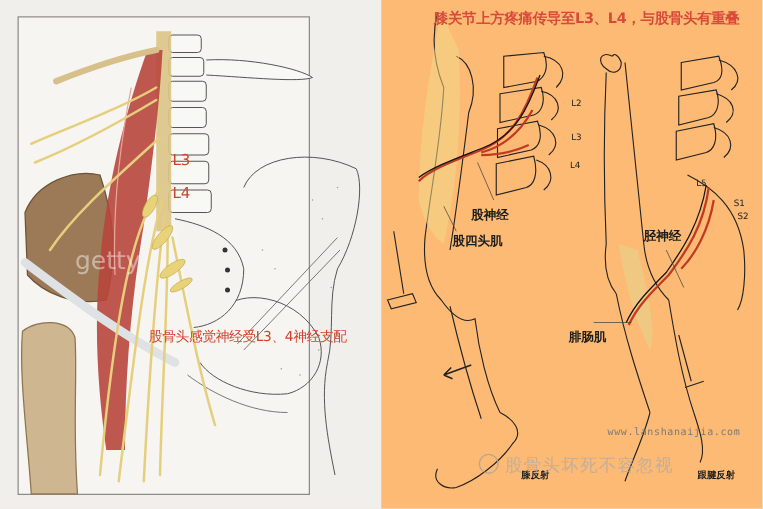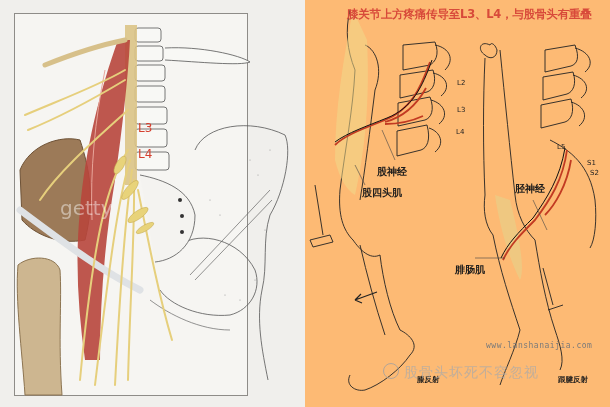--- a/index.html
+++ b/index.html
@@ -99,20 +99,21 @@
       <ellipse cx="130" cy="190" rx="4" ry="12" transform="rotate(40 130 190)"></ellipse>
       <ellipse cx="138" cy="215" rx="4" ry="12" transform="rotate(55 138 215)"></ellipse>
       <ellipse cx="145" cy="228" rx="3" ry="10" transform="rotate(60 145 228)"></ellipse>
     </g>
 
     <text x="60" y="215" font-family="DejaVu Sans, sans-serif" font-size="20" fill="rgba(255,255,255,0.45)">getty</text>
   </svg>
 
   <div class="red-label" id="level-l3">L3</div>
   <div class="red-label" id="level-l4">L4</div>
+  <div class="red-label" id="left-caption">股骨头感觉神经受L3、4神经支配</div>
 </div>
 
 <div id="right-panel" class="panel">
   <svg width="305" height="407" viewBox="0 0 305 407">
     <g fill="none" stroke="#222" stroke-width="0.9">
 
       <path d="M45 10 C 40 30, 42 50, 50 70 C 48 110, 40 150, 35 190 C 33 215, 38 230, 48 240"></path>
       <path d="M60 45 C 72 50, 78 70, 70 90 C 65 130, 60 170, 55 200"></path>
       <path d="M48 240 C 55 250, 65 260, 75 255 C 78 280, 85 310, 95 330"></path>
       <path d="M55 245 C 62 275, 70 305, 80 335"></path>

